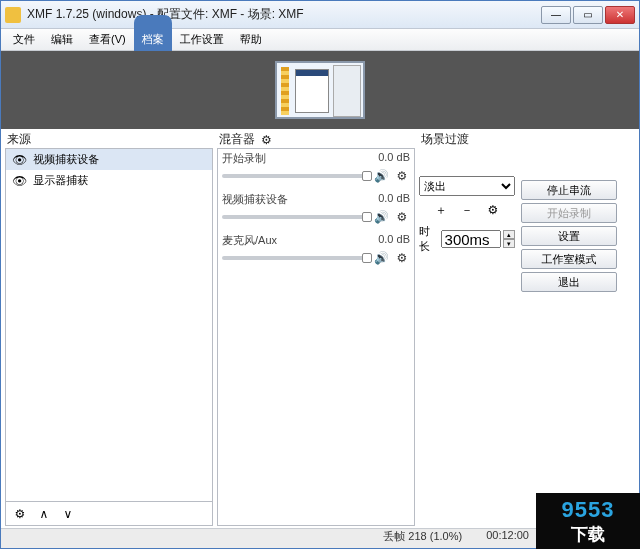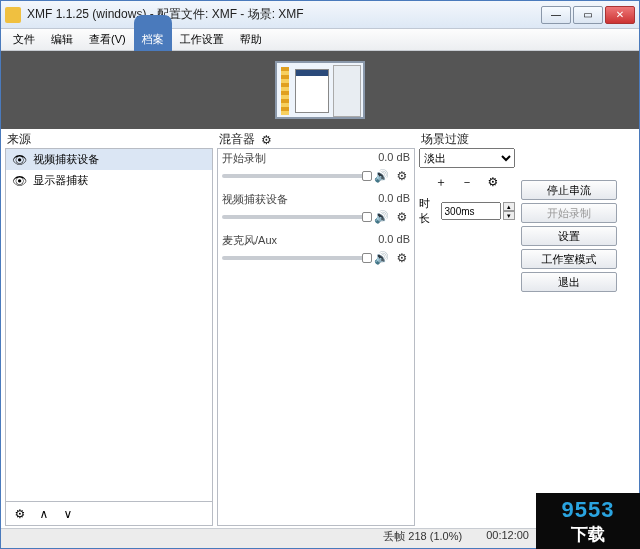--- a/index.html
+++ b/index.html
@@ -33,42 +33,42 @@
 .eye { font-size: 12px; }
 .mixer-ch { padding: 2px 4px 6px; font-size: 11px; color: #333; }
 .mixer-top { display: flex; justify-content: space-between; color: #444; margin-bottom: 2px; }
 .mixer-row { display: flex; align-items: center; gap: 4px; }
 .slider { flex: 1; height: 4px; background: #c8ccd2; border-radius: 2px; position: relative; cursor: pointer; }
 .slider .knob { position: absolute; right: -2px; top: -3px; width: 10px; height: 10px; background: #fff; border: 1px solid #888; border-radius: 2px; }
 .ic { width: 16px; height: 16px; display: inline-flex; align-items: center; justify-content: center; font-size: 12px; cursor: pointer; }
 .right-top { display: flex; gap: 6px; }
 .col { display: flex; flex-direction: column; gap: 4px; }
 .selwrap { display:flex; align-items:center; }
-.selwrap select { flex:1; font-size:11px; height:20px; }
+.selwrap select { flex:1; font-size:11px; height:20px;margin-top:28px; }
 .iconrow { display: flex; gap: 10px; justify-content: center; padding: 2px 0; font-size: 14px; }
 .durrow { display: flex; align-items: center; gap: 2px; font-size: 11px; }
-.durrow input { width: 60px; font-size: 10px; height: 18px; padding: 0 2px; }
+.durrow input { width: 60px; font-size: 15px; height: 18px; padding: 0 2px; }
 .spin { width: 14px; display: flex; flex-direction: column; }
 .spin div { height: 9px; border: 1px solid #999; background: #eee; font-size: 7px; display:flex; align-items:center; justify-content:center; cursor:pointer; line-height:1; }
 .btncol { display: flex; flex-direction: column; gap: 3px; width: 96px; margin-top: 32px; }
 .btn { height: 20px; border: 1px solid #9aa2ae; background: linear-gradient(#fdfdfd,#e6e9ee); font-size: 11px; cursor: pointer; border-radius: 2px; }
 .btn.dis { color: #999; }
 .src-bottom { height: 24px; border: 1px solid #b8bcc4; border-top: none; display: flex; align-items: center; padding: 0 6px; gap: 8px; }
 .statusbar { height: 20px; background: #ececec; border-top: 1px solid #c8ccd2; display: flex; align-items: flex-start; justify-content: flex-end; gap: 24px; padding: 0 110px 0 0; font-size: 11px; color: #333; }
 .watermark { position: absolute; right: 0; bottom: 0; width: 104px; height: 56px; background: #0a0a0a; color: #fff; display: flex; flex-direction:column; align-items: center; justify-content: center; font-size: 16px; font-weight: bold; }
 .watermark .num { color:#2aa4e0; font-size:22px; letter-spacing:1px; }
 .watermark .zh { font-size:17px; }
 </style>
 </head>
 <body>
 
 <div class="win">
   <div class="titlebar">
     <div class="app-icon"></div>
-    <div class="title">XMF 1.1.25 (windows) - 配置文件: XMF - 场景: XMF</div>
+    <div class="title">XMF 1.7.25 (windows) - 配置文件: XMF - 场景: XMF</div>
     <div class="win-controls">
       <div class="win-btn">—</div>
       <div class="win-btn">▭</div>
       <div class="win-btn close">✕</div>
     </div>
   </div>
 
   <div class="menubar">
     <div class="mi">文件</div>
     <div class="mi">编辑</div>

